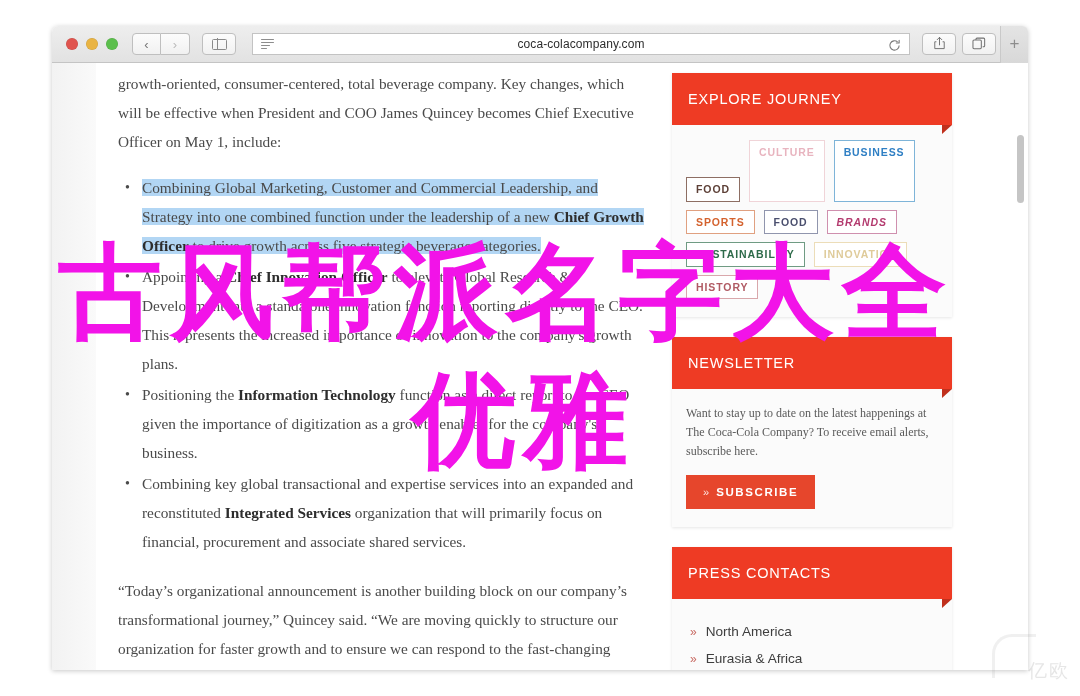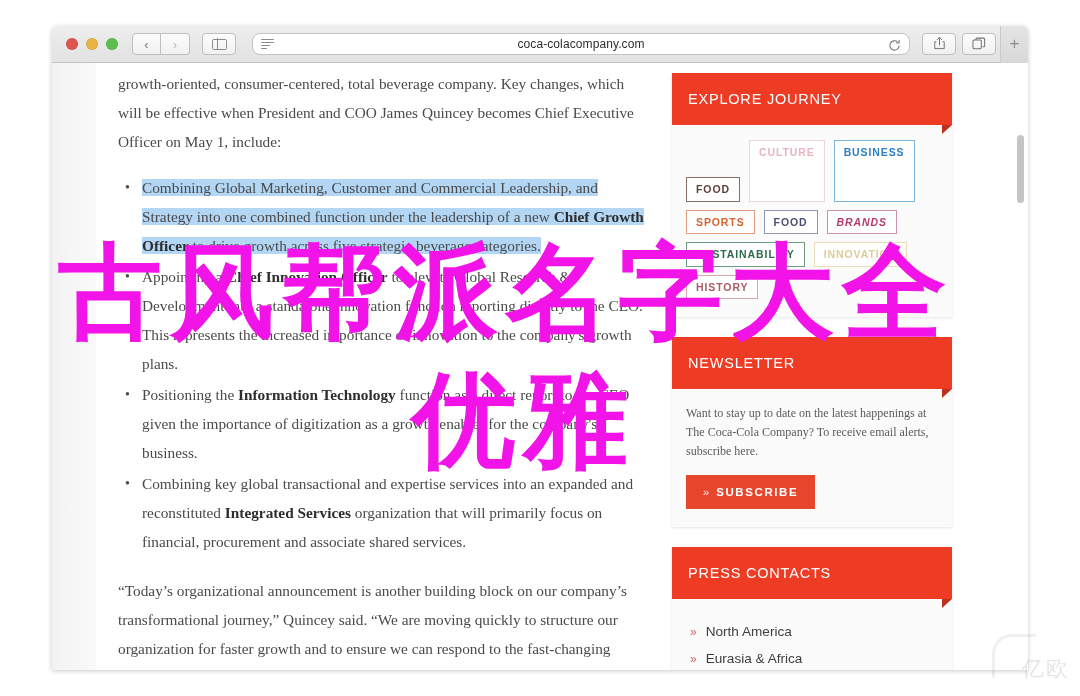--- a/index.html
+++ b/index.html
@@ -64,21 +64,21 @@
     content:''; position:absolute; left:4.2px; top:-1.2px; bottom:-1.2px;
     width: 1.2px; background: #8a8a8a;
   }
 
   .addressbar {
     flex: 1;
     height: 22px;
     margin: 0 6px;
     background: #ffffff;
     border: 1px solid #c3c3c3;
-    border-radius: 8px;
+    border-radius: 0;
     position: relative;
     display: flex; align-items: center;
   }
   .reader-icon {
     position: absolute; left: 8px; top: 50%; transform: translateY(-50%);
     width: 13px; height: 10px;
     display: flex; flex-direction: column; justify-content: space-between;
   }
   .reader-icon i { display:block; height: 1.4px; background: #8d8d8d; border-radius: 1px; }
   .reader-icon i:nth-child(1){ width: 100%; }
@@ -234,21 +234,21 @@
     font-family: "DejaVu Sans", sans-serif;
     font-weight: bold;
     white-space: nowrap;
   }
   .ov-line1 { left: 58px; top: 240px; font-size: 104px; letter-spacing: 8px; line-height: 1; }
   .ov-line2 { left: 412px; top: 368px; font-size: 104px; letter-spacing: 8px; line-height: 1; }
 
   .watermark {
     position: absolute;
     right: 10px; bottom: 12px;
-    font-size: 22px;
+    font-size: 19px;
     color: rgba(140,140,140,0.22);
     letter-spacing: 2px;
     font-family: "DejaVu Sans", sans-serif;
   }
   .wm-mark {
     position: absolute;
     right: 44px; bottom: 18px;
     width: 44px; height: 44px;
     border-left: 3px solid rgba(150,150,150,0.14);
     border-top: 3px solid rgba(150,150,150,0.14);

